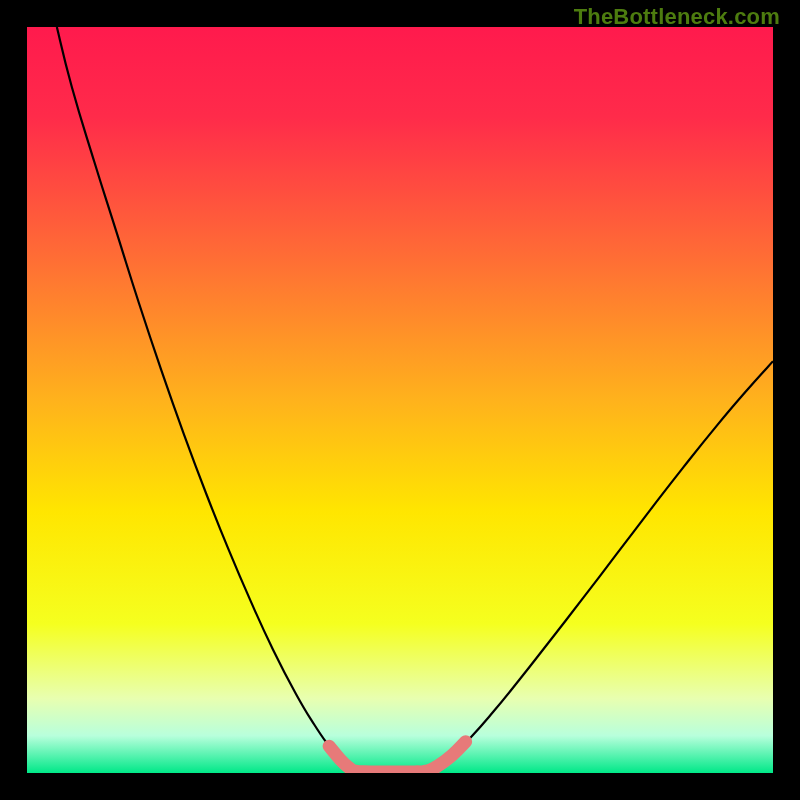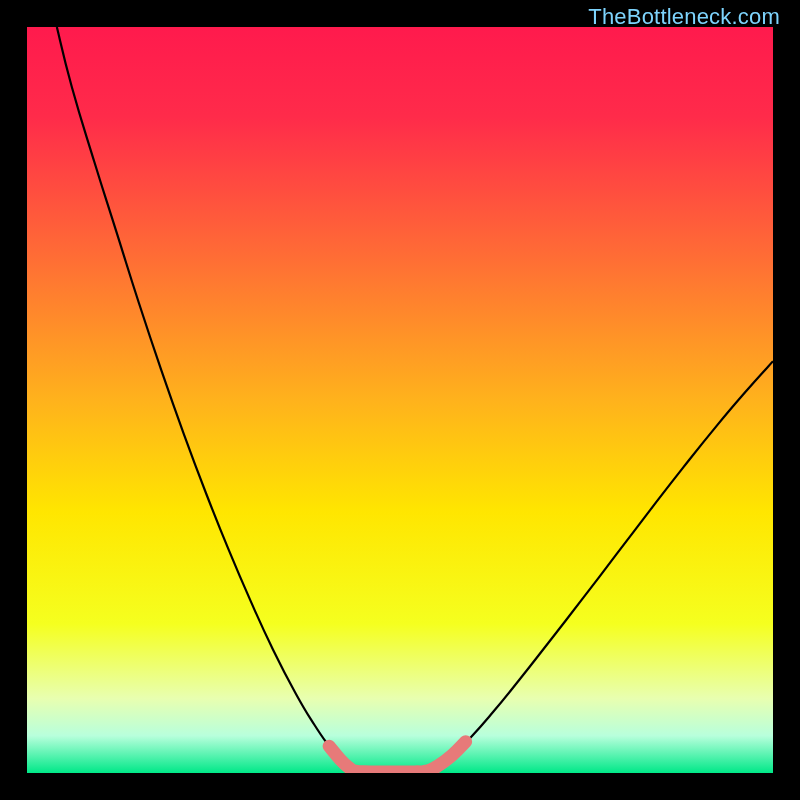--- a/index.html
+++ b/index.html
@@ -22,23 +22,23 @@
     top: 27px;
     left: 27px;
     width: 746px;
     height: 746px;
     overflow: hidden;
   }
   .watermark {
     position: absolute;
     top: 4px;
     right: 20px;
-    color: #7dd3fc;
+    color: #4d7c0f;
     font-size: 22px;
-    font-weight: 400;
+    font-weight: 700;
     letter-spacing: 0.2px;
   }
   svg { display: block; }
 </style>
 </head>
 <body>
 
 <div class="frame">
   <div class="plot">
     <svg id="chart-svg" width="746" height="746" viewBox="0 0 746 746">

